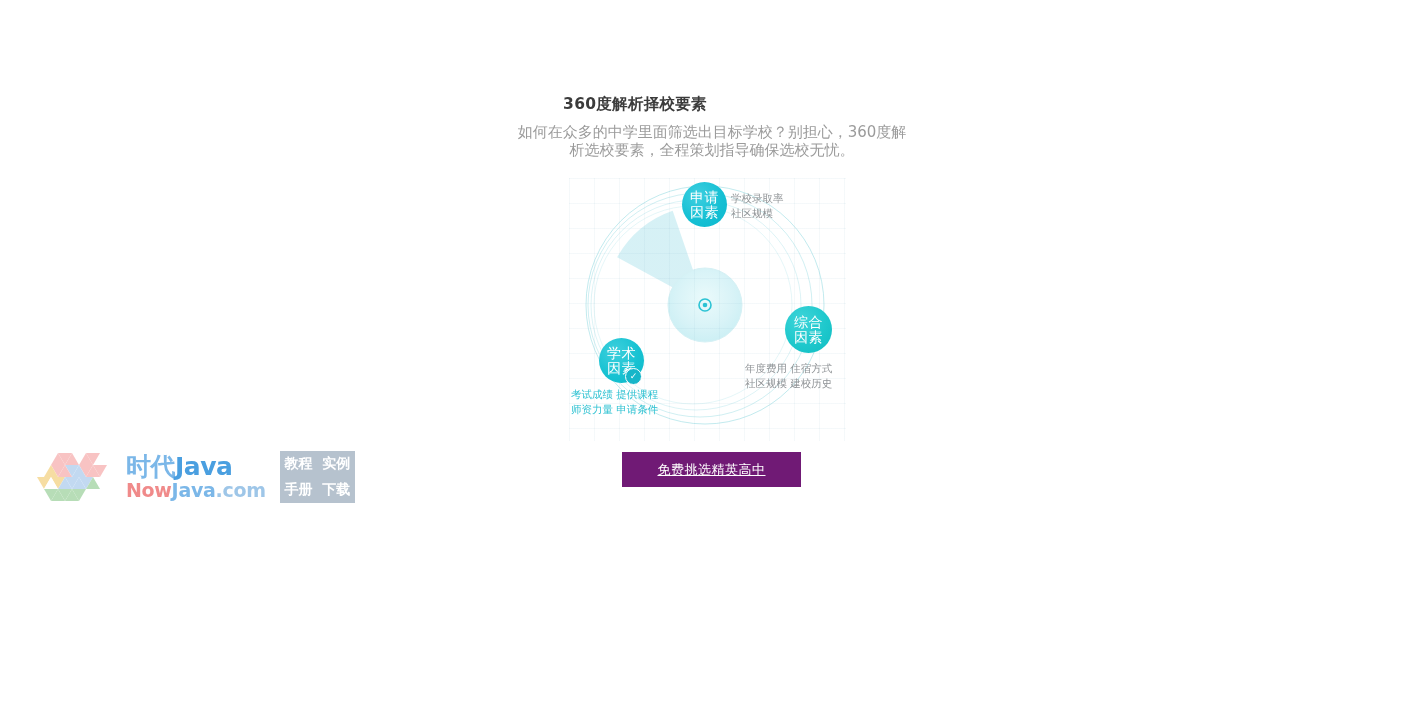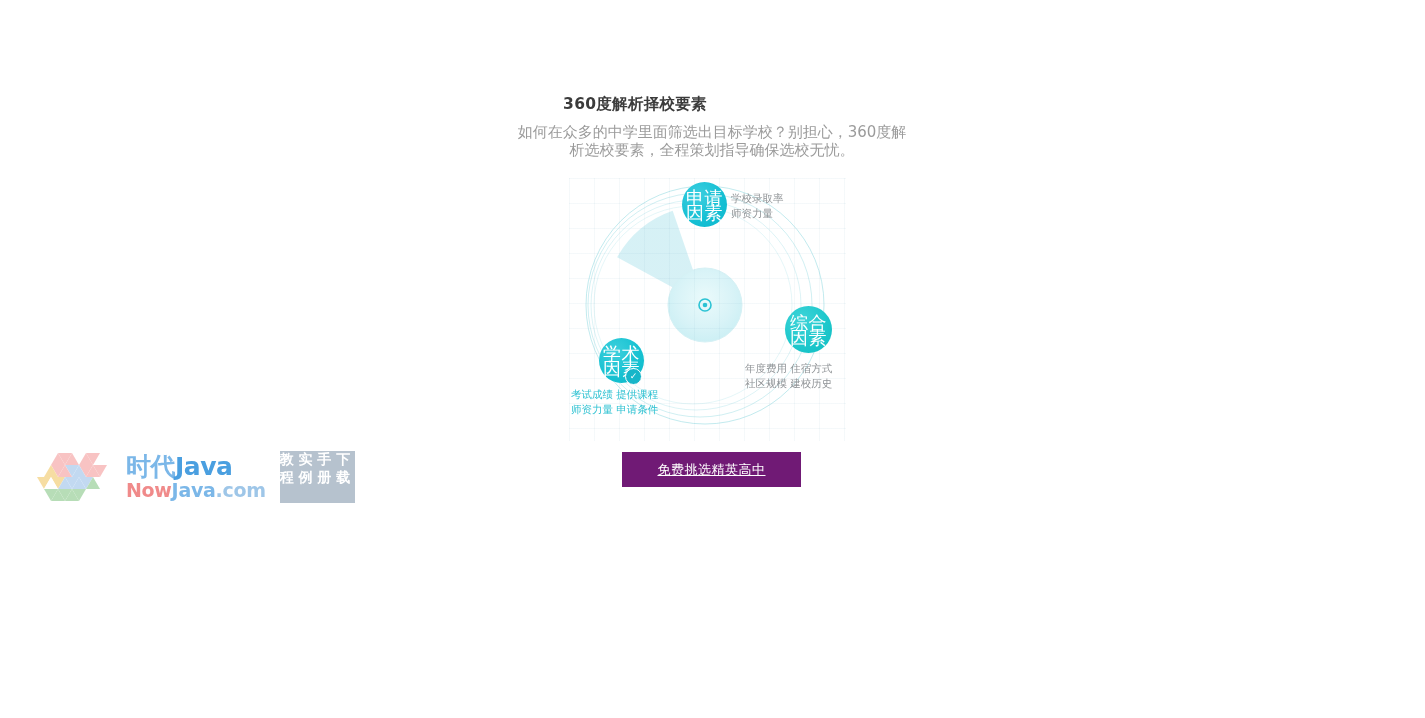--- a/index.html
+++ b/index.html
@@ -70,21 +70,21 @@
 
   
   .node {
     position: absolute;
     border-radius: 50%;
     color: #ffffff;
     display: flex;
     flex-direction: column;
     align-items: center;
     justify-content: center;
-    font-size: 18px;
+    font-size: 14px;
     line-height: 15px;
     font-weight: normal;
     letter-spacing: 0.5px;
   }
   .node-apply {
     left: 113px; top: 4px;
     width: 45px; height: 45px;
     background: radial-gradient(circle at 35% 30%, #3ecfe0 0%, #16c0d4 55%, #0bb7cd 100%);
   }
   .node-comprehensive {
@@ -182,21 +182,21 @@
   }
   .wm-line2 .now { color: #f08a8a; }
   .wm-line2 .java { color: #7bb7e8; }
   .wm-line2 .dotcom { color: #9ec6e8; }
   .wm-box {
     margin-left: 14px;
     width: 94px;
     height: 52px;
     background: #b6c2ce;
     display: grid;
-    grid-template-columns: 1fr 1fr 1fr 1fr;
+    grid-template-columns: 1fr 1fr;
     grid-template-rows: 1fr 1fr;
     align-items: center;
     justify-items: center;
     color: #ffffff;
     font-size: 14px;
     font-weight: bold;
   }
 </style>
 </head>
 <body>
@@ -250,21 +250,21 @@
 
     <div class="node node-academic">
       <span>学术</span>
       <span>因素</span>
     </div>
 
     <div class="node-badge">✓</div>
 
     <div class="lbl lbl-gray lbl-apply">
       <div>学校录取率</div>
-      <div>师资力量</div>
+      <div>社区规模</div>
     </div>
 
     <div class="lbl lbl-gray lbl-comprehensive">
       <div>年度费用 住宿方式</div>
       <div>社区规模 建校历史</div>
     </div>
 
     <div class="lbl lbl-teal lbl-academic">
       <div>考试成绩 提供课程</div>
       <div>师资力量 申请条件</div>

